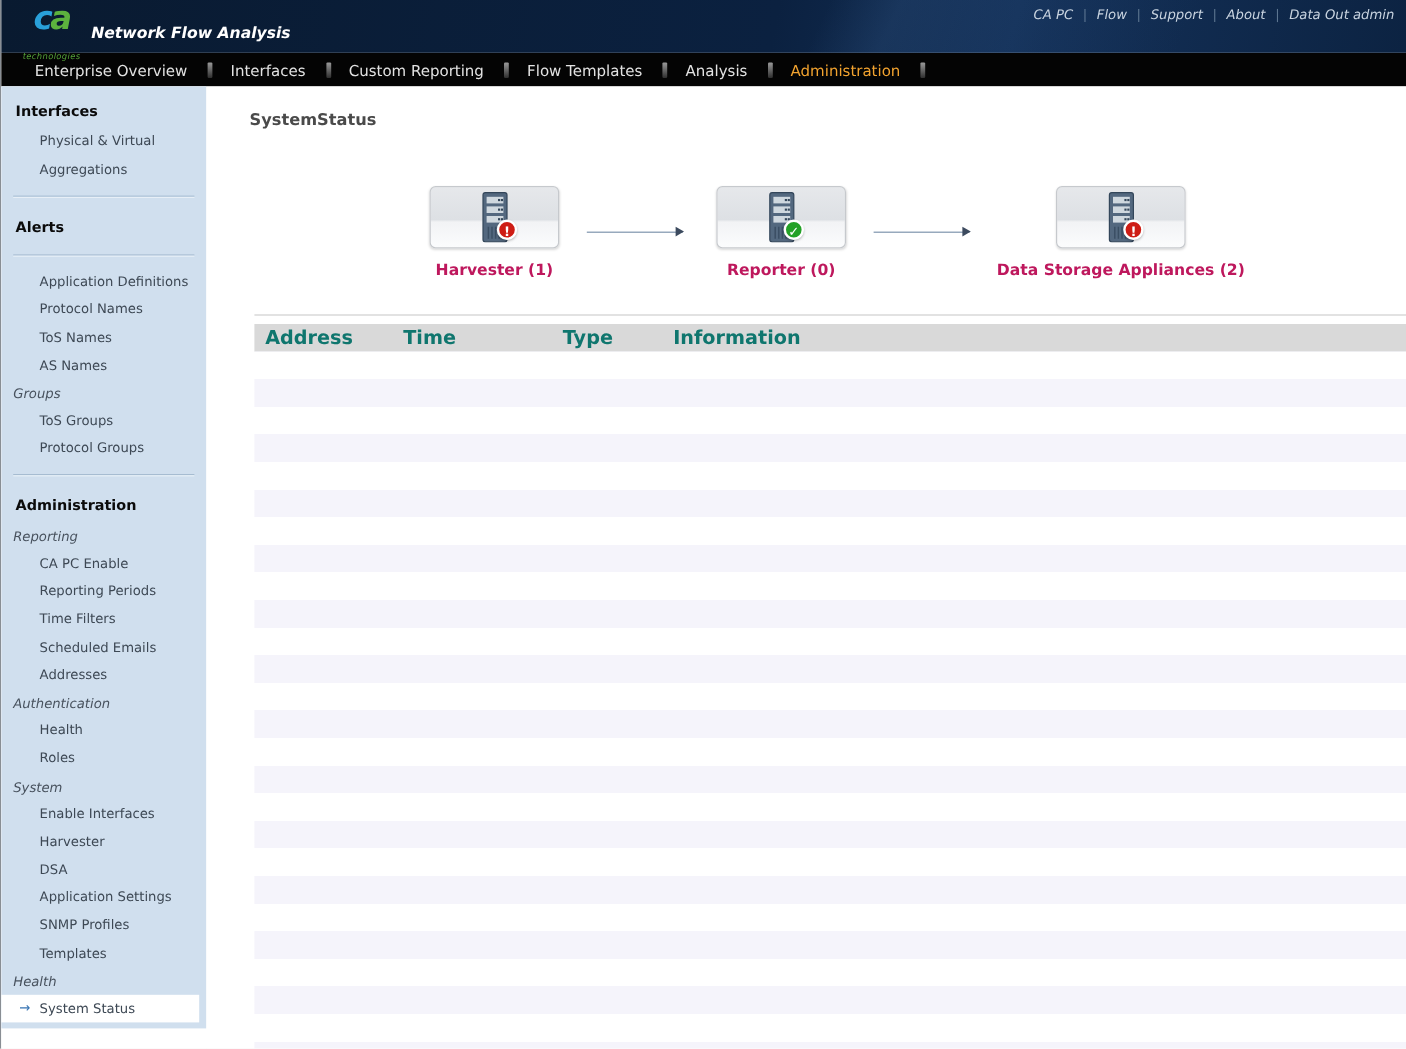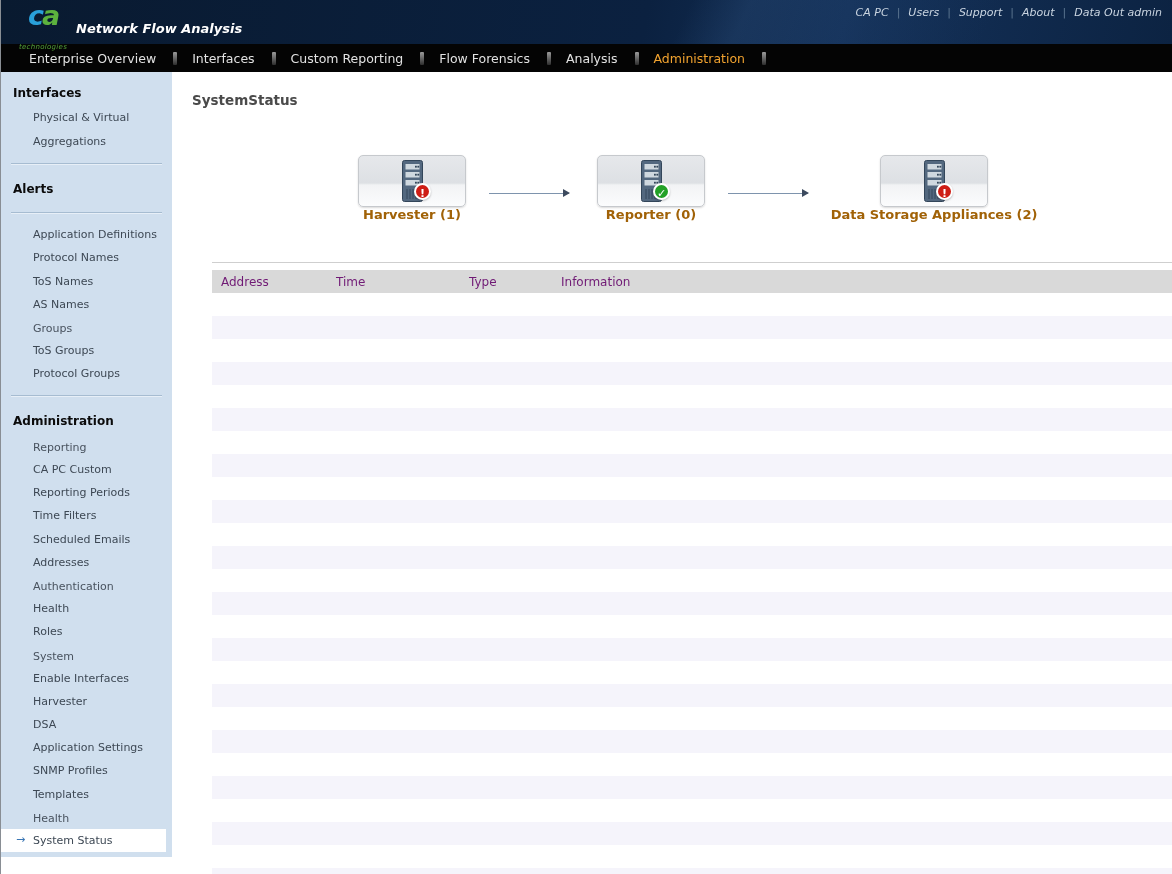--- a/index.html
+++ b/index.html
@@ -46,65 +46,65 @@
   .body{display:flex;height:802px;}
   .left-col{width:171px;background:#fff;}
   .sidebar{
     width:171px;height:785px;background:#d0dfee;
     padding-top:6px;font-size:11px;
   }
   .it{line-height:1.2;}
   .it .sel-arrow{display:none;}
   .it.header{font-weight:bold;font-size:12px;color:#0b0b0b;padding:8px 0 6px 12px;}
   .it.link{color:#3d4854;padding:5px 0 5px 32px;cursor:pointer;}
-  .it.subheader{color:#48525e;padding:6px 0 4px 32px;}
+  .it.subheader{color:#48525e;font-style:italic;padding:6px 0 4px 10px;}
   .it.divider{height:0;border-top:1px solid #a6bcd1;border-bottom:1px solid #e7eff7;margin:10px 10px 9px 10px;}
   .it.link.selected{background:#ffffff;margin-right:6px;position:relative;}
   .it.link.selected .sel-arrow{display:inline;position:absolute;left:15px;top:4px;color:#3a76b4;font-style:normal;}
 
   
   .main{position:relative;flex:1;background:#ffffff;}
-  .page-title{position:absolute;left:20px;top:20px;font-size:13.5px;font-weight:bold;color:#4a4a4a;}
+  .page-title{position:absolute;left:36px;top:20px;font-size:13.5px;font-weight:bold;color:#4a4a4a;}
 
   
   .node{position:absolute;top:83px;width:220px;text-align:center;cursor:pointer;}
   .nodes .node:nth-of-type(1){left:130px;}
   .nodes .node:nth-of-type(2){left:369px;}
   .nodes .node:nth-of-type(3){left:652px;}
   .node .box{
     width:108px;height:52px;margin:0 auto;position:relative;
     border:1px solid #c6c9cd;border-radius:5px;
     background:linear-gradient(to bottom,#e6e8eb 0%,#dde0e4 54%,#f2f3f5 58%,#fbfcfd 100%);
     box-shadow:0 1px 2px rgba(0,0,0,.15);
     display:flex;align-items:center;justify-content:center;
   }
   .node .badge{
     position:absolute;left:55px;top:27px;width:17px;height:17px;border-radius:50%;
     border:2px solid #fff;color:#fff;font-size:11px;font-weight:bold;
     line-height:17px;text-align:center;box-shadow:0 1px 2px rgba(0,0,0,.25);
   }
   .node.error .badge{background:#ce1d15;}
   .node.ok .badge{background:#23a127;}
-  .node .label{margin-top:0;font-weight:bold;font-size:13px;color:#a16207;white-space:nowrap;}
+  .node .label{margin-top:11px;font-weight:bold;font-size:13px;color:#be185d;white-space:nowrap;}
 
   .flow-arrow{position:absolute;top:121px;height:1px;background:#7e94ad;}
   .flow-arrow::after{
     content:"";position:absolute;right:-1px;top:-4px;
     border-left:7px solid #3c4a5e;border-top:4px solid transparent;border-bottom:4px solid transparent;
   }
   .arrow-1{left:317px;width:80px;}
   .arrow-2{left:556px;width:80px;}
 
   
   .top-divider{position:absolute;top:190px;left:40px;right:0;height:1px;background:#cfcfcf;}
   .table-header{
     position:absolute;top:198px;left:40px;right:0;height:23px;background:#d9d9d9;
     display:grid;grid-template-columns:115px 133px 92px 1fr;align-items:center;
   }
-  .table-header .col{padding-left:9px;font-weight:normal;font-size:12px;color:#701a75;cursor:pointer;}
+  .table-header .col{padding-left:9px;font-weight:bold;font-size:16px;color:#0f766e;cursor:pointer;}
   .table-body{
     position:absolute;top:221px;left:40px;right:0;bottom:0;
     background:repeating-linear-gradient(to bottom,#ffffff 0px,#ffffff 23px,#f5f4fb 23px,#f5f4fb 46px);
   }
 </style>
 </head>
 <body>
 
 <div class="page">
 
@@ -115,21 +115,21 @@
     </div>
     <div class="app-title">Network Flow Analysis</div>
     <div class="toplinks">
 
         <a class="toplink">
           <span class="lbl">CA PC</span>
           <span class="sep">|</span>
         </a>
 
         <a class="toplink">
-          <span class="lbl">Users</span>
+          <span class="lbl">Flow</span>
           <span class="sep">|</span>
         </a>
 
         <a class="toplink">
           <span class="lbl">Support</span>
           <span class="sep">|</span>
         </a>
 
         <a class="toplink">
           <span class="lbl">About</span>
@@ -153,21 +153,21 @@
         <span class="lbl">Interfaces</span>
         <span class="nav-sep"></span>
       </div>
 
       <div class="nav-item">
         <span class="lbl">Custom Reporting</span>
         <span class="nav-sep"></span>
       </div>
 
       <div class="nav-item">
-        <span class="lbl">Flow Forensics</span>
+        <span class="lbl">Flow Templates</span>
         <span class="nav-sep"></span>
       </div>
 
       <div class="nav-item">
         <span class="lbl">Analysis</span>
         <span class="nav-sep"></span>
       </div>
 
       <div class="nav-item active">
         <span class="lbl">Administration</span>
@@ -206,21 +206,21 @@
           <div class="it link"><span class="lbl">ToS Groups</span></div>
 
           <div class="it link"><span class="lbl">Protocol Groups</span></div>
 
           <div class="it divider"></div>
 
           <div class="it header"><span class="lbl">Administration</span></div>
 
           <div class="it subheader"><span class="lbl">Reporting</span></div>
 
-          <div class="it link"><span class="lbl">CA PC Custom</span></div>
+          <div class="it link"><span class="lbl">CA PC Enable</span></div>
 
           <div class="it link"><span class="lbl">Reporting Periods</span></div>
 
           <div class="it link"><span class="lbl">Time Filters</span></div>
 
           <div class="it link"><span class="lbl">Scheduled Emails</span></div>
 
           <div class="it link"><span class="lbl">Addresses</span></div>
 
           <div class="it subheader"><span class="lbl">Authentication</span></div>

